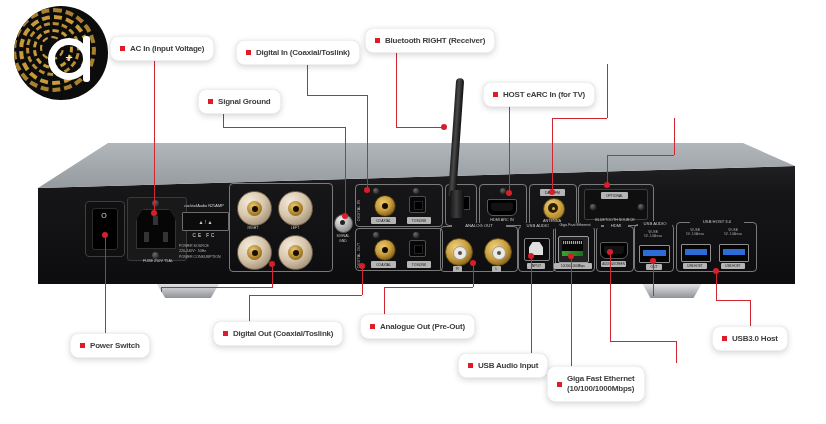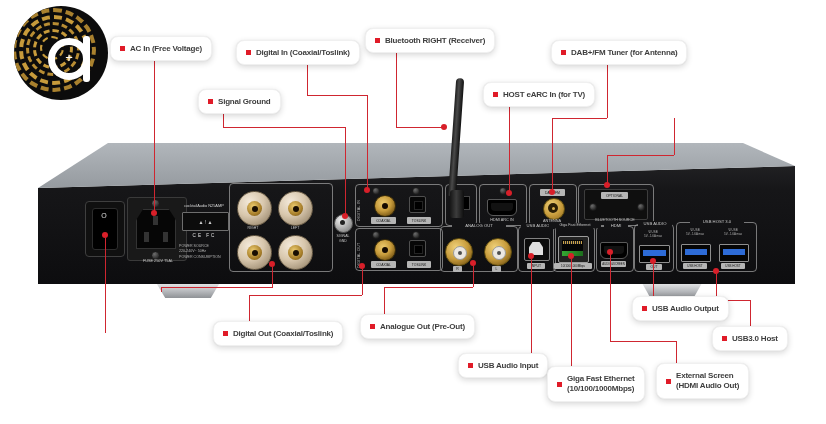--- a/index.html
+++ b/index.html
@@ -317,70 +317,59 @@
   <div class="dot" style="left:650px;top:258px;"></div>
   <div class="ln" style="left:653px;top:264px;width:1px;height:32px;"></div>
 
   <div class="dot" style="left:713px;top:268px;"></div>
   <div class="ln" style="left:716px;top:274px;width:1px;height:26px;"></div>
   <div class="ln" style="left:716px;top:300px;width:34px;height:1px;"></div>
   <div class="ln" style="left:750px;top:300px;width:1px;height:26px;"></div>
 
   <div class="co" style="left:110px;top:36px;">
     <span class="b"></span>
-    <span>AC In (Free Voltage)</span>
+    <span>AC In (Input Voltage)</span>
   </div>
   <div class="co" style="left:236px;top:40px;">
     <span class="b"></span>
     <span>Digital In (Coaxial/Toslink)</span>
   </div>
   <div class="co" style="left:198px;top:89px;">
     <span class="b"></span>
     <span>Signal Ground</span>
   </div>
   <div class="co" style="left:365px;top:28px;">
     <span class="b"></span>
     <span>Bluetooth RIGHT (Receiver)</span>
   </div>
   <div class="co" style="left:483px;top:82px;">
     <span class="b"></span>
     <span>HOST eARC In (for TV)</span>
   </div>
-  <div class="co" style="left:551px;top:40px;">
-    <span class="b"></span>
-    <span>DAB+/FM Tuner (for Antenna)</span>
+  <div class="co" style="left:70px;top:333px;">
+    <span class="b"></span>
+    <span>Power Switch</span>
   </div>
   <div class="co" style="left:213px;top:321px;">
     <span class="b"></span>
     <span>Digital Out (Coaxial/Toslink)</span>
   </div>
   <div class="co" style="left:360px;top:314px;">
     <span class="b"></span>
     <span>Analogue Out (Pre-Out)</span>
   </div>
   <div class="co" style="left:458px;top:353px;">
     <span class="b"></span>
     <span>USB Audio Input</span>
   </div>
   <div class="co" style="left:547px;top:366px;">
     <span class="b"></span>
     <span class="col">
       <span>Giga Fast Ethernet</span>
       <span>(10/100/1000Mbps)</span>
     </span>
   </div>
-  <div class="co" style="left:656px;top:363px;">
-    <span class="b"></span>
-    <span class="col">
-      <span>External Screen</span>
-      <span>(HDMI Audio Out)</span>
-    </span>
-  </div>
-  <div class="co" style="left:632px;top:296px;">
-    <span class="b"></span>
-    <span>USB Audio Output</span>
-  </div>
   <div class="co" style="left:712px;top:326px;justify-content:center;">
     <span class="b"></span>
     <span>USB3.0 Host</span>
   </div>
 
 </div>
 
 </body></html>

